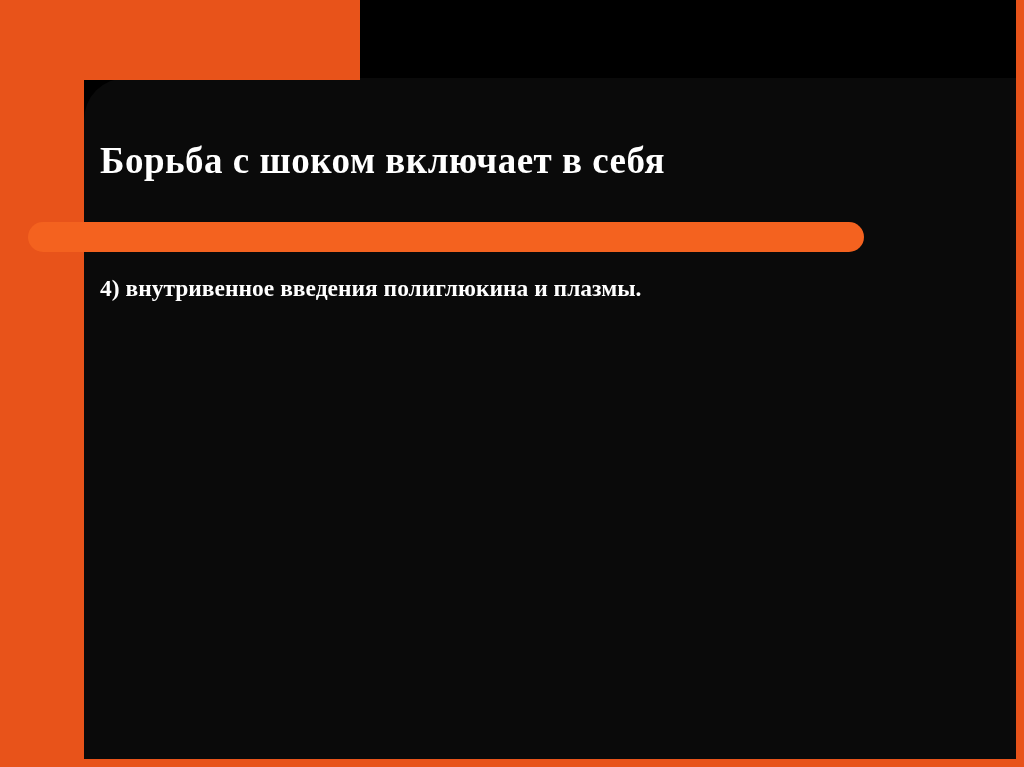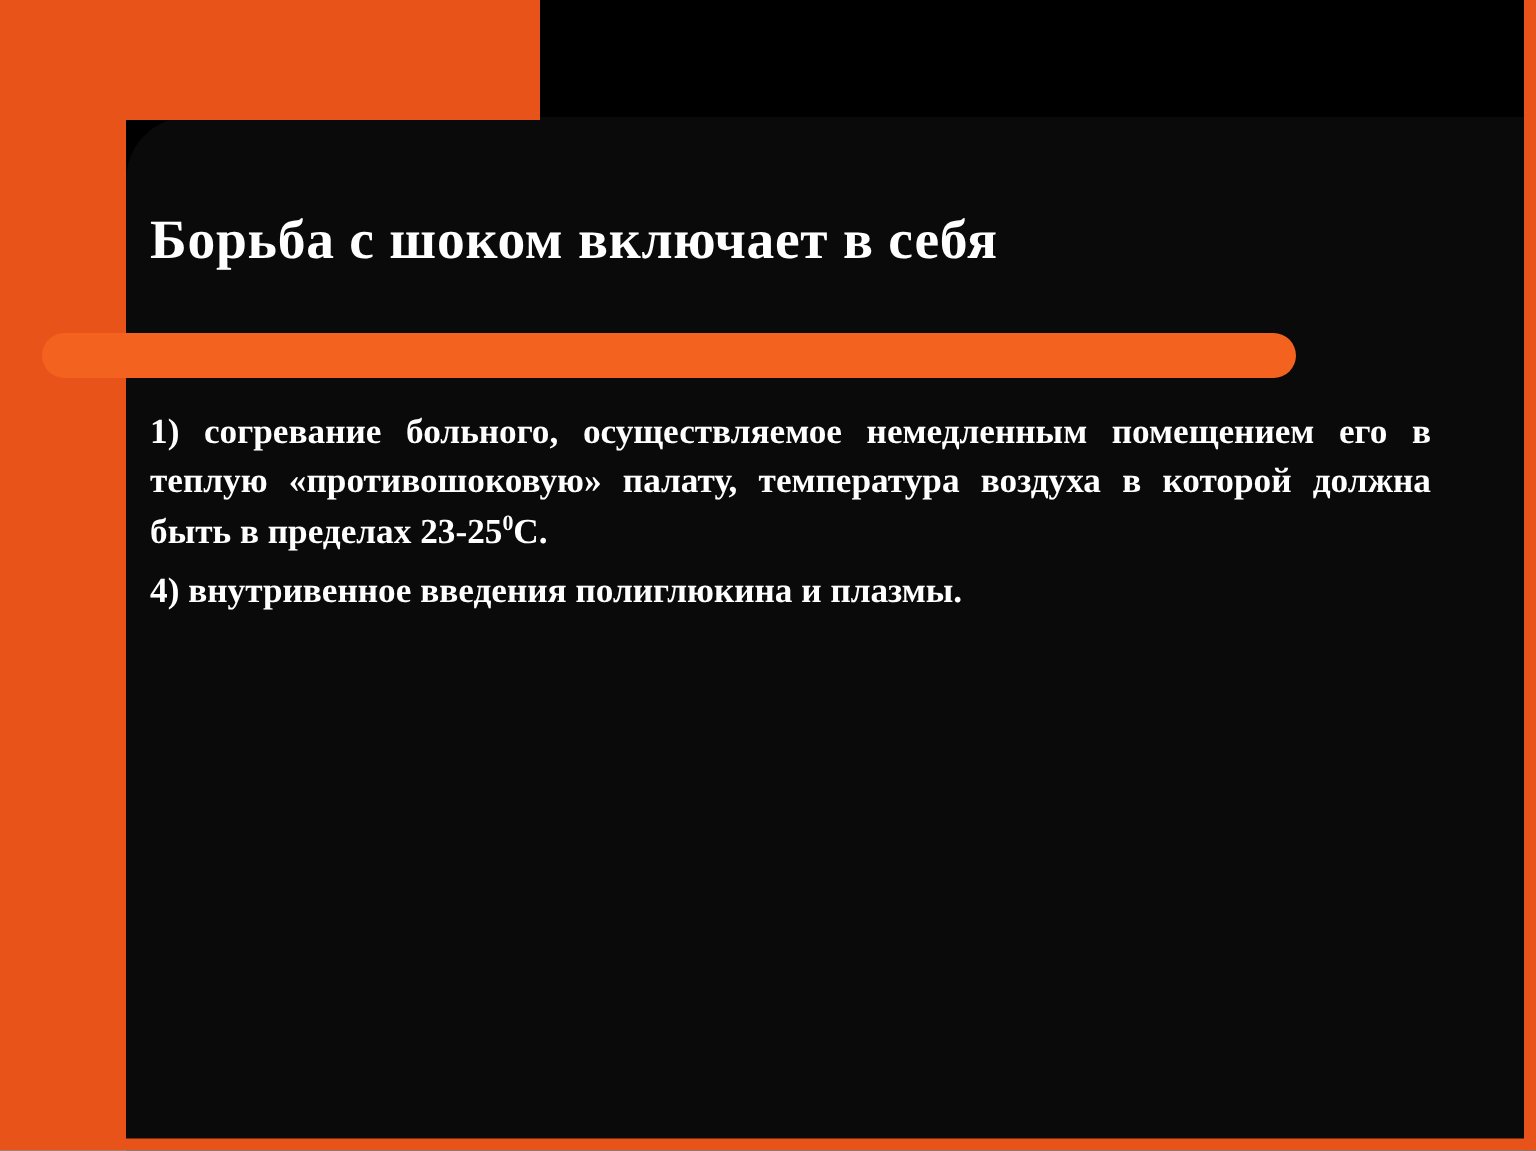--- a/index.html
+++ b/index.html
@@ -132,17 +132,16 @@
   <div class="black-panel"></div>
   <div class="top-block"></div>
   <div class="right-edge"></div>
   <div class="bottom-edge"></div>
 
   <div class="title">Борьба с шоком включает в себя</div>
 
   <div class="rule"></div>
 
   <div class="body-text">
-    <p class="para bold"><span>1) согревание больного, осуществляемое немедленным помещением его в теплую «противошоковую» палату, температура воздуха в которой должна быть в пределах 23-25</span><sup>0</sup><span>С.</span></p>
     <p class="para bold last"><span>4) внутривенное введения полиглюкина и плазмы.</span></p>
   </div>
 
 </div>
 
 </body></html>

